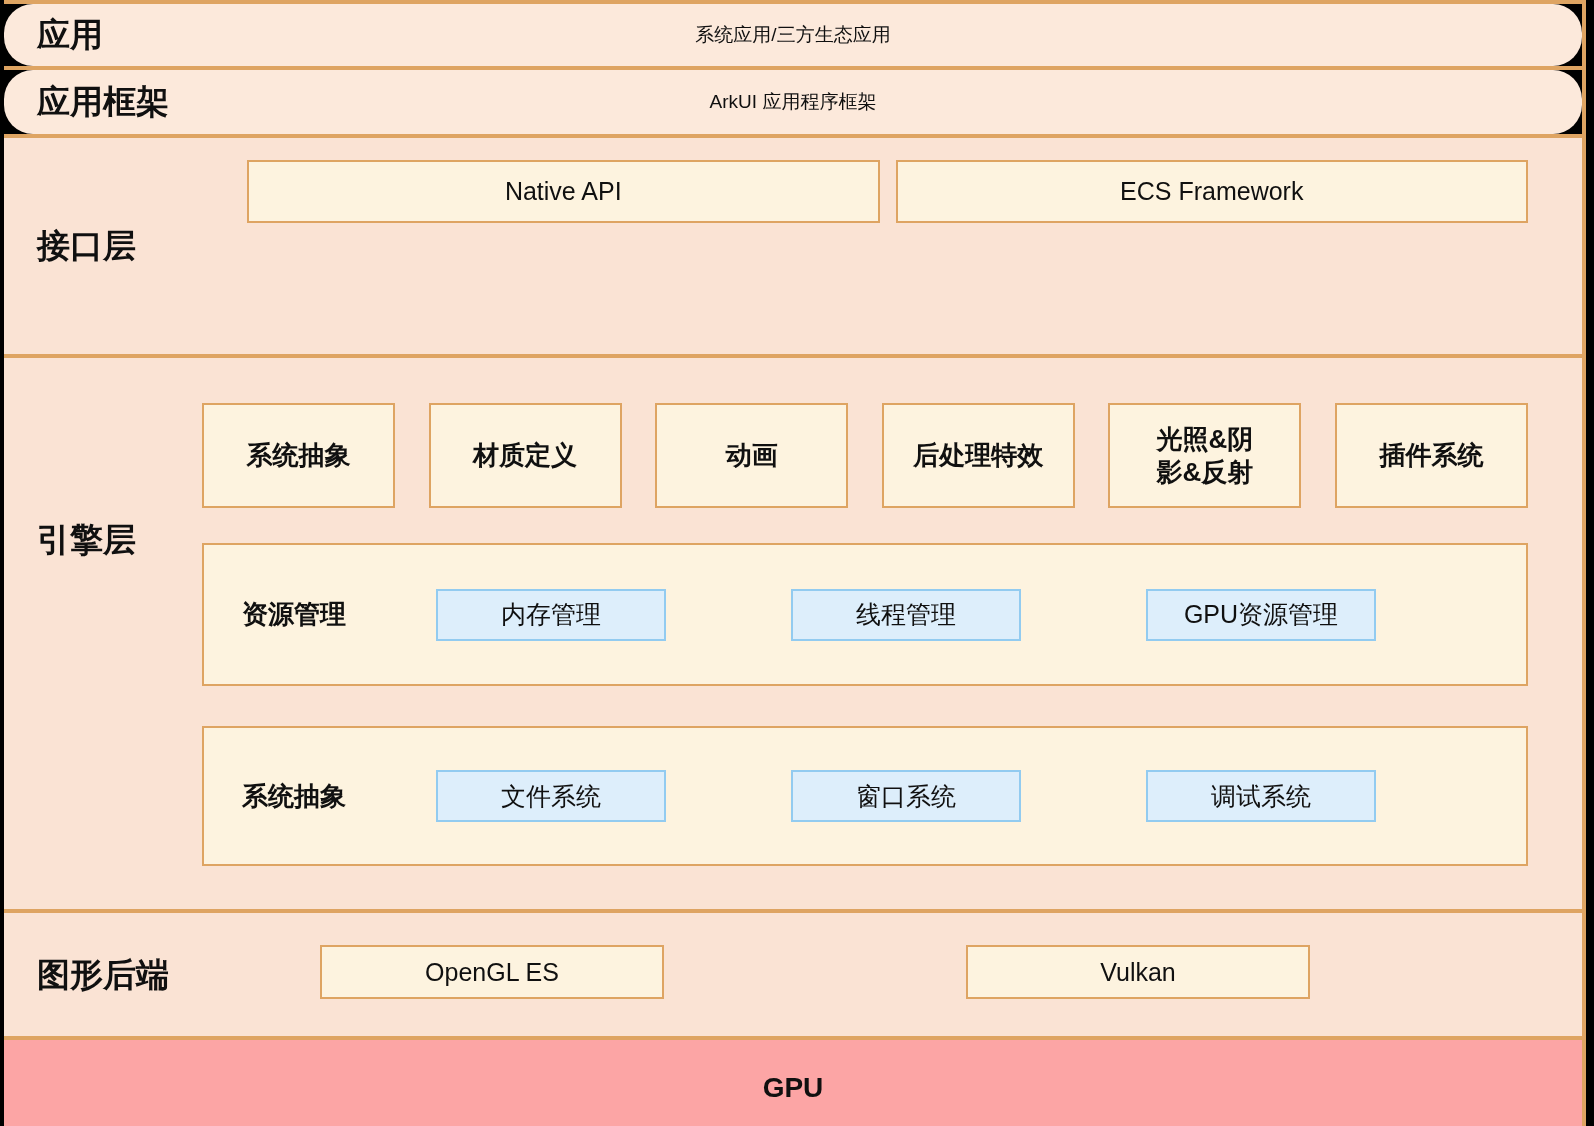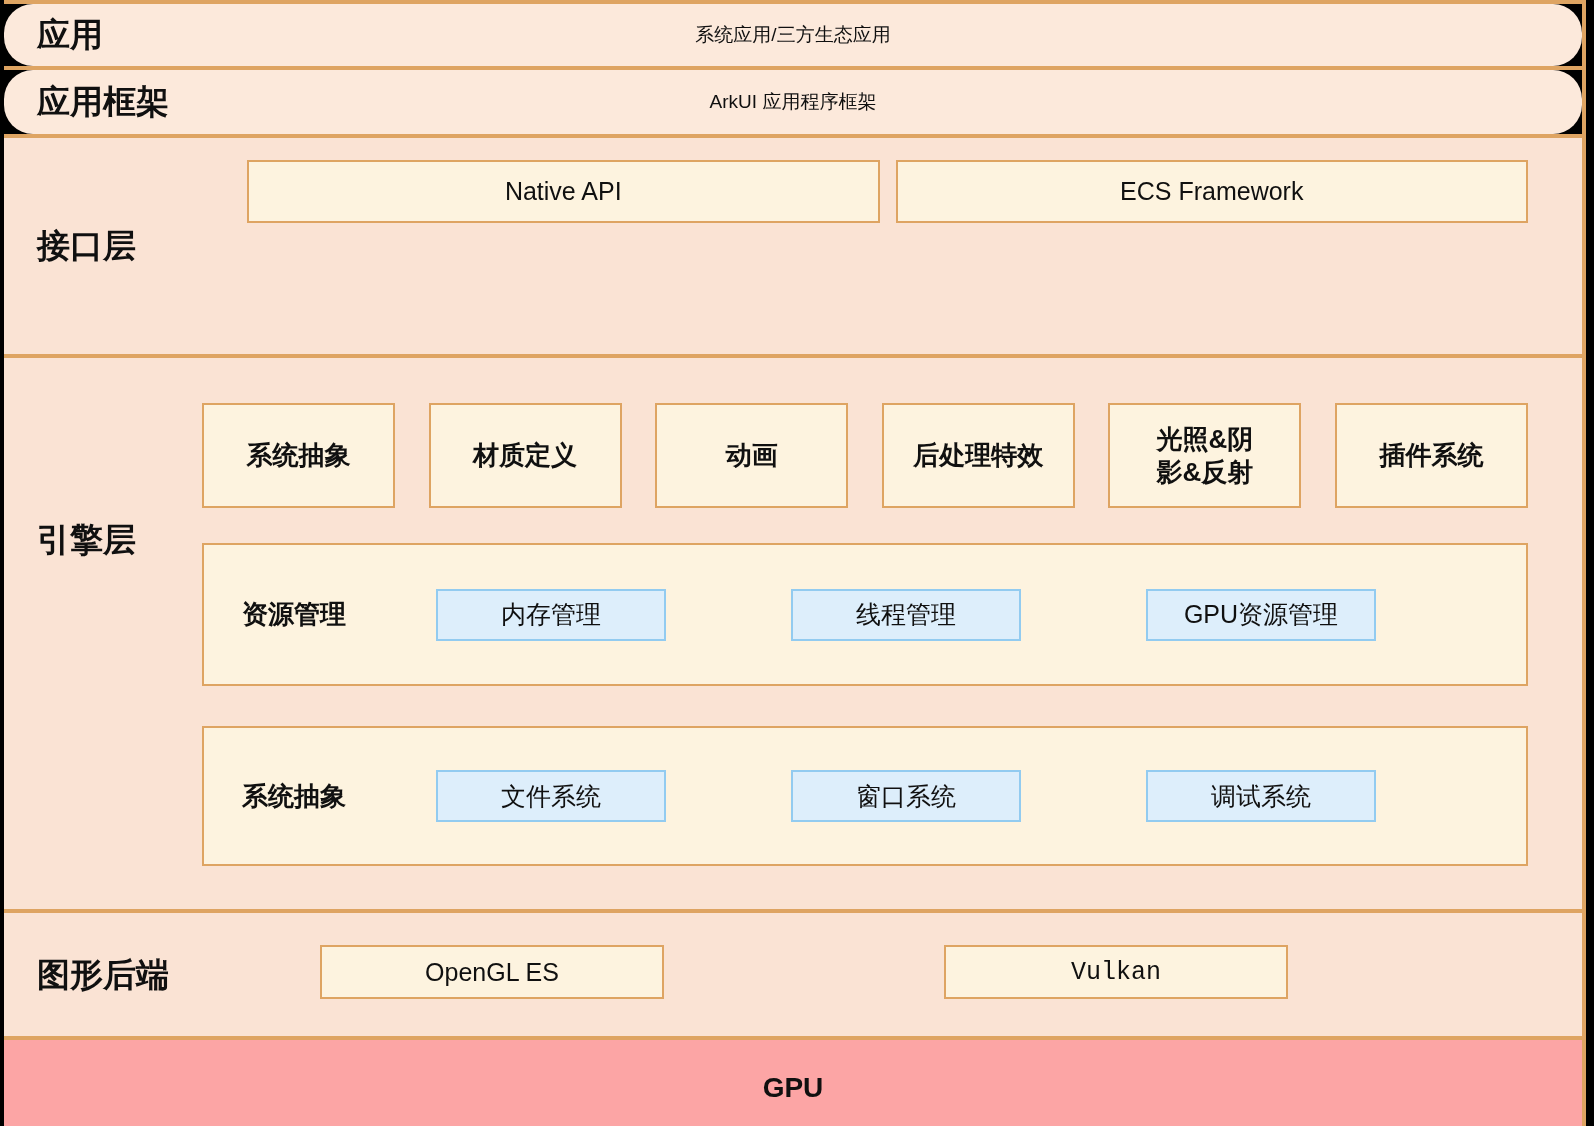--- a/index.html
+++ b/index.html
@@ -131,21 +131,21 @@
   }
 
   
   .backend-box {
     position: absolute;
     top: 32px;
     width: 344px;
     height: 54px;
   }
   .backend-opengl { left: 316px; }
-  .backend-vulkan { left: 940px; font-family: Liberation Mono, monospace; }
+  .backend-vulkan { left: 962px; }
 
   
   .gpu-text {
     position: absolute;
     left: 0; right: 0; top: 50%;
     transform: translateY(-50%);
     text-align: center;
     font-size: 28px;
     font-weight: bold;
   }

